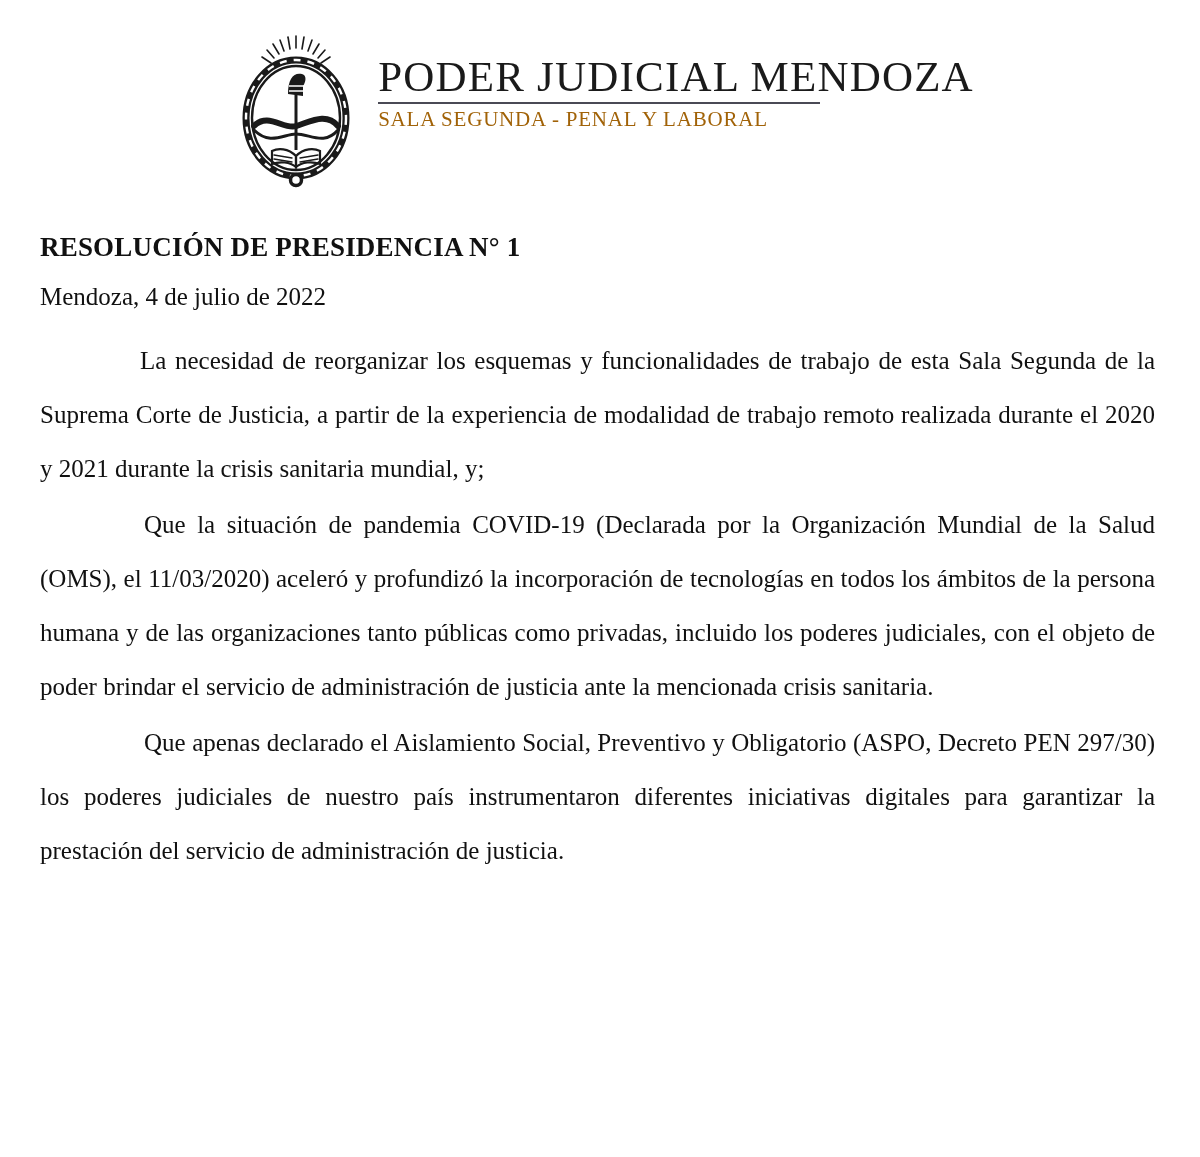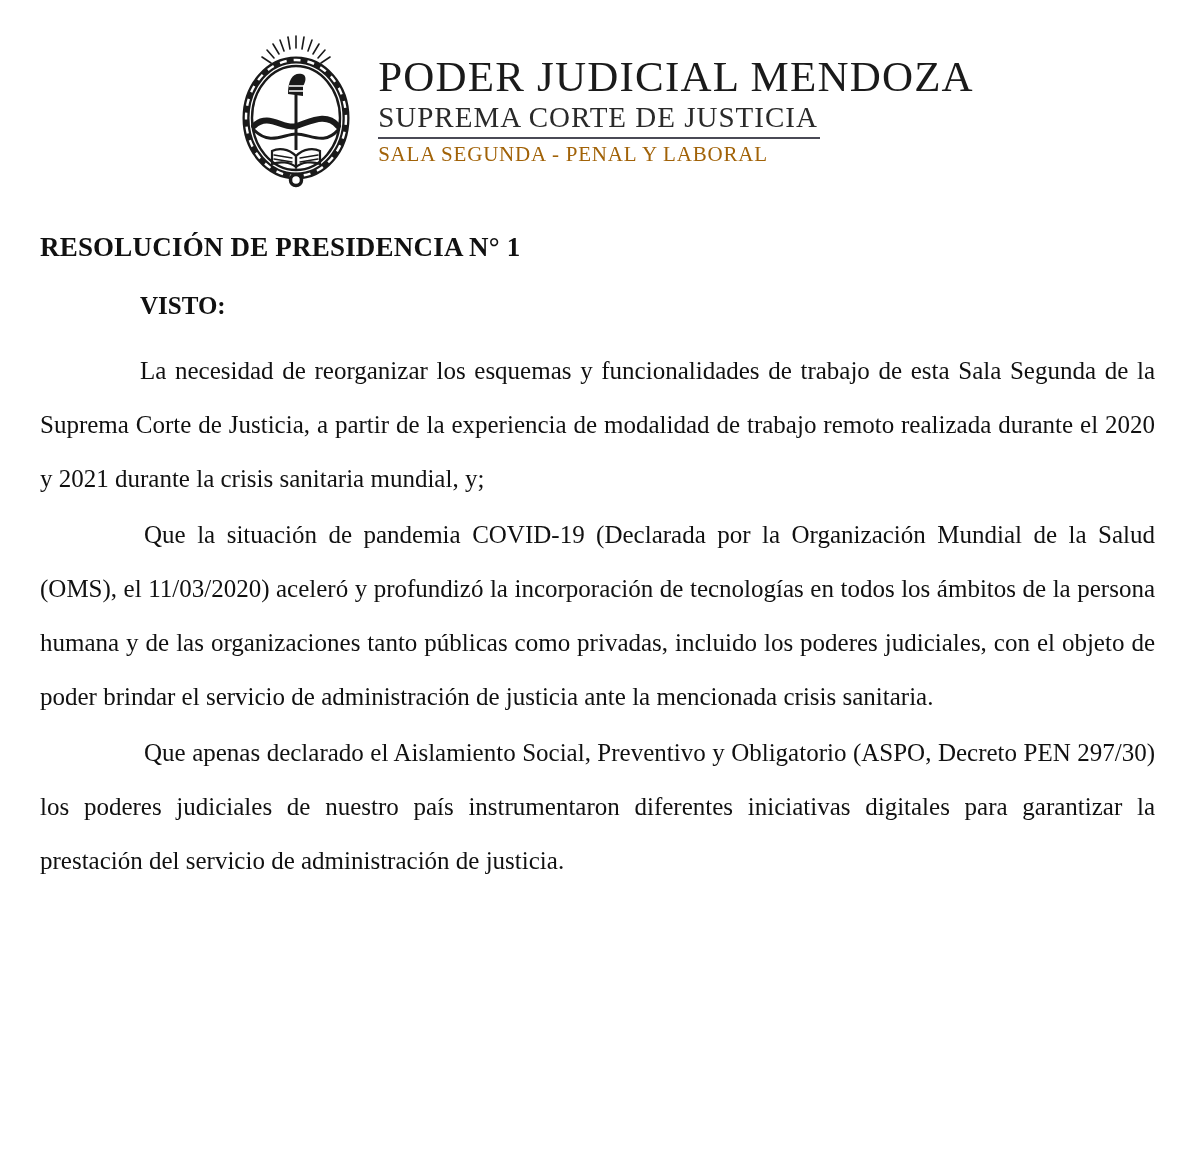--- a/index.html
+++ b/index.html
@@ -78,21 +78,21 @@
     margin-top: 44px;
     padding-left: 40px;
     padding-right: 45px;
   }
 
   .res-title {
     font-size: 27px;
     font-weight: bold;
     letter-spacing: 0.2px;
     line-height: 1.0;
-    margin-bottom: 32px;
+    margin-bottom: 23px;
   }
 
   .place-date {
     font-size: 25px;
     line-height: 1.0;
     margin-bottom: 25px;
   }
 
   .section-head {
     font-size: 25px;
@@ -154,33 +154,32 @@
         <path d="M60 122 C68 114, 78 114, 84 117 L84 130 C76 127, 66 128, 60 133 Z"></path>
         <path d="M38 121 L56 124 M38 125 L56 128 M64 124 L82 121 M64 128 L82 125" stroke-width="1.4"></path>
       </g>
 
       <circle cx="60" cy="146" r="5.5" fill="#ffffff" stroke="#1a1a1a" stroke-width="3.5"></circle>
     </svg>
   </div>
 
   <div class="masthead">
     <div class="masthead-line1">PODER JUDICIAL MENDOZA</div>
-    <div class="masthead-line2">SUPREMA CORTE DE JUSTICIA</div>
     <div class="masthead-rule"></div>
     <div class="masthead-line3">SALA SEGUNDA - PENAL Y LABORAL</div>
   </div>
 
 </header>
 
 <main class="doc">
 
   <h1 class="res-title">RESOLUCIÓN DE PRESIDENCIA N° 1</h1>
 
+  <div class="place-date">Mendoza, 4 de julio de 2022</div>
 
-  <div class="section-head">VISTO:</div>
 
   <p class="body-par">La necesidad de reorganizar los esquemas y funcionalidades de trabajo de esta Sala Segunda de la Suprema Corte de Justicia, a partir de la experiencia de modalidad de trabajo remoto realizada durante el 2020 y 2021 durante la crisis sanitaria mundial, y;</p>
 
 
   <p class="body-par tight-indent">Que la situación de pandemia COVID-19 (Declarada por la Organización Mundial de la Salud (OMS), el 11/03/2020) aceleró y profundizó la incorporación de tecnologías en todos los ámbitos de la persona humana y de las organizaciones tanto públicas como privadas, incluido los poderes judiciales, con el objeto de poder brindar el servicio de administración de justicia ante la mencionada crisis sanitaria.</p>
 
   <p class="body-par tight-indent">Que apenas declarado el Aislamiento Social, Preventivo y Obligatorio (ASPO, Decreto PEN 297/30) los poderes judiciales de nuestro país instrumentaron diferentes iniciativas digitales para garantizar la prestación del servicio de administración de justicia.</p>
 
 </main>
 

